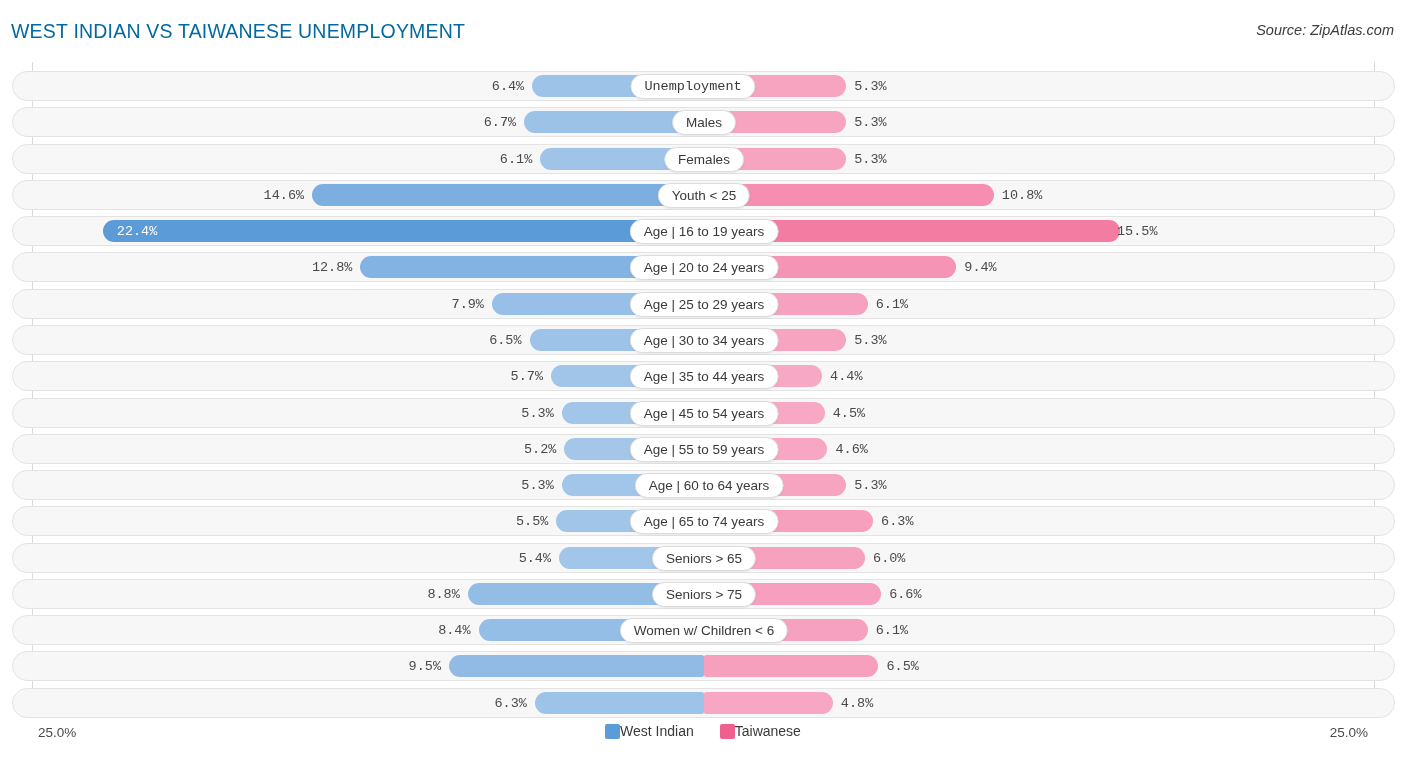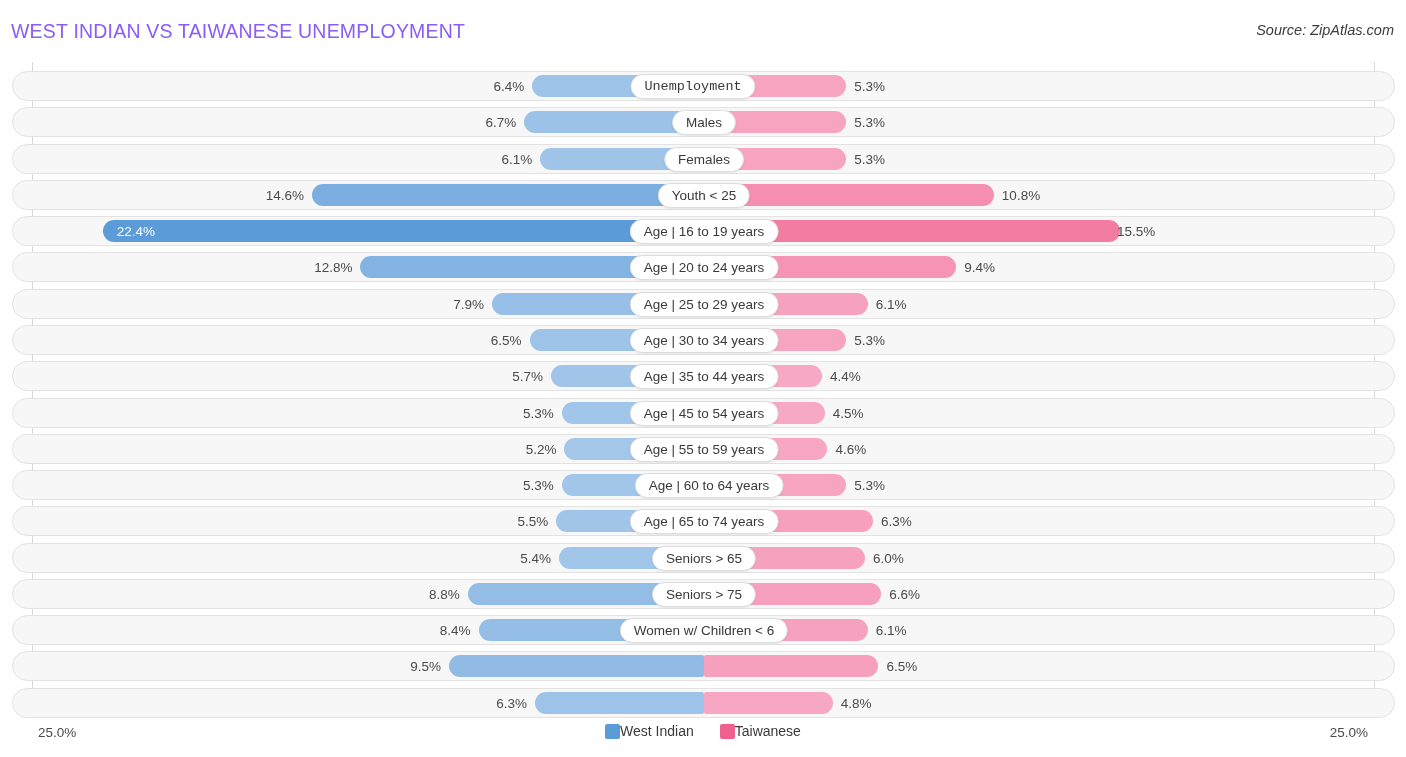--- a/index.html
+++ b/index.html
@@ -18,21 +18,21 @@
     overflow: hidden;
   }
 
   
   .chart-title {
     position: absolute;
     left: 11px;
     top: 20px;
     font-size: 19.5px;
     letter-spacing: 0.2px;
-    color: #8b5cf6;
+    color: #0369a1;
     font-weight: 400;
     white-space: nowrap;
   }
   .chart-source {
     position: absolute;
     right: 12px;
     top: 22px;
     font-size: 14.5px;
     font-style: italic;
     color: #3c3c3c;
@@ -76,20 +76,21 @@
   .bar-left  { border-top-right-radius: 2px; border-bottom-right-radius: 2px; }
   .bar-right { border-top-left-radius: 2px;  border-bottom-left-radius: 2px; }
 
   .val {
     position: absolute;
     top: 6px;
     font-size: 13.5px;
     color: #4a4a4a;
     white-space: nowrap;
     line-height: 17px;
+    font-family: Liberation Mono, monospace;
   }
   .val-left  { text-align: right; }
   .val-right { text-align: left; }
   .val.inside { color: #ffffff; }
 
   .pill {
     position: absolute;
     top: 2px;
     height: 25px;
     transform: translateX(-50%);

